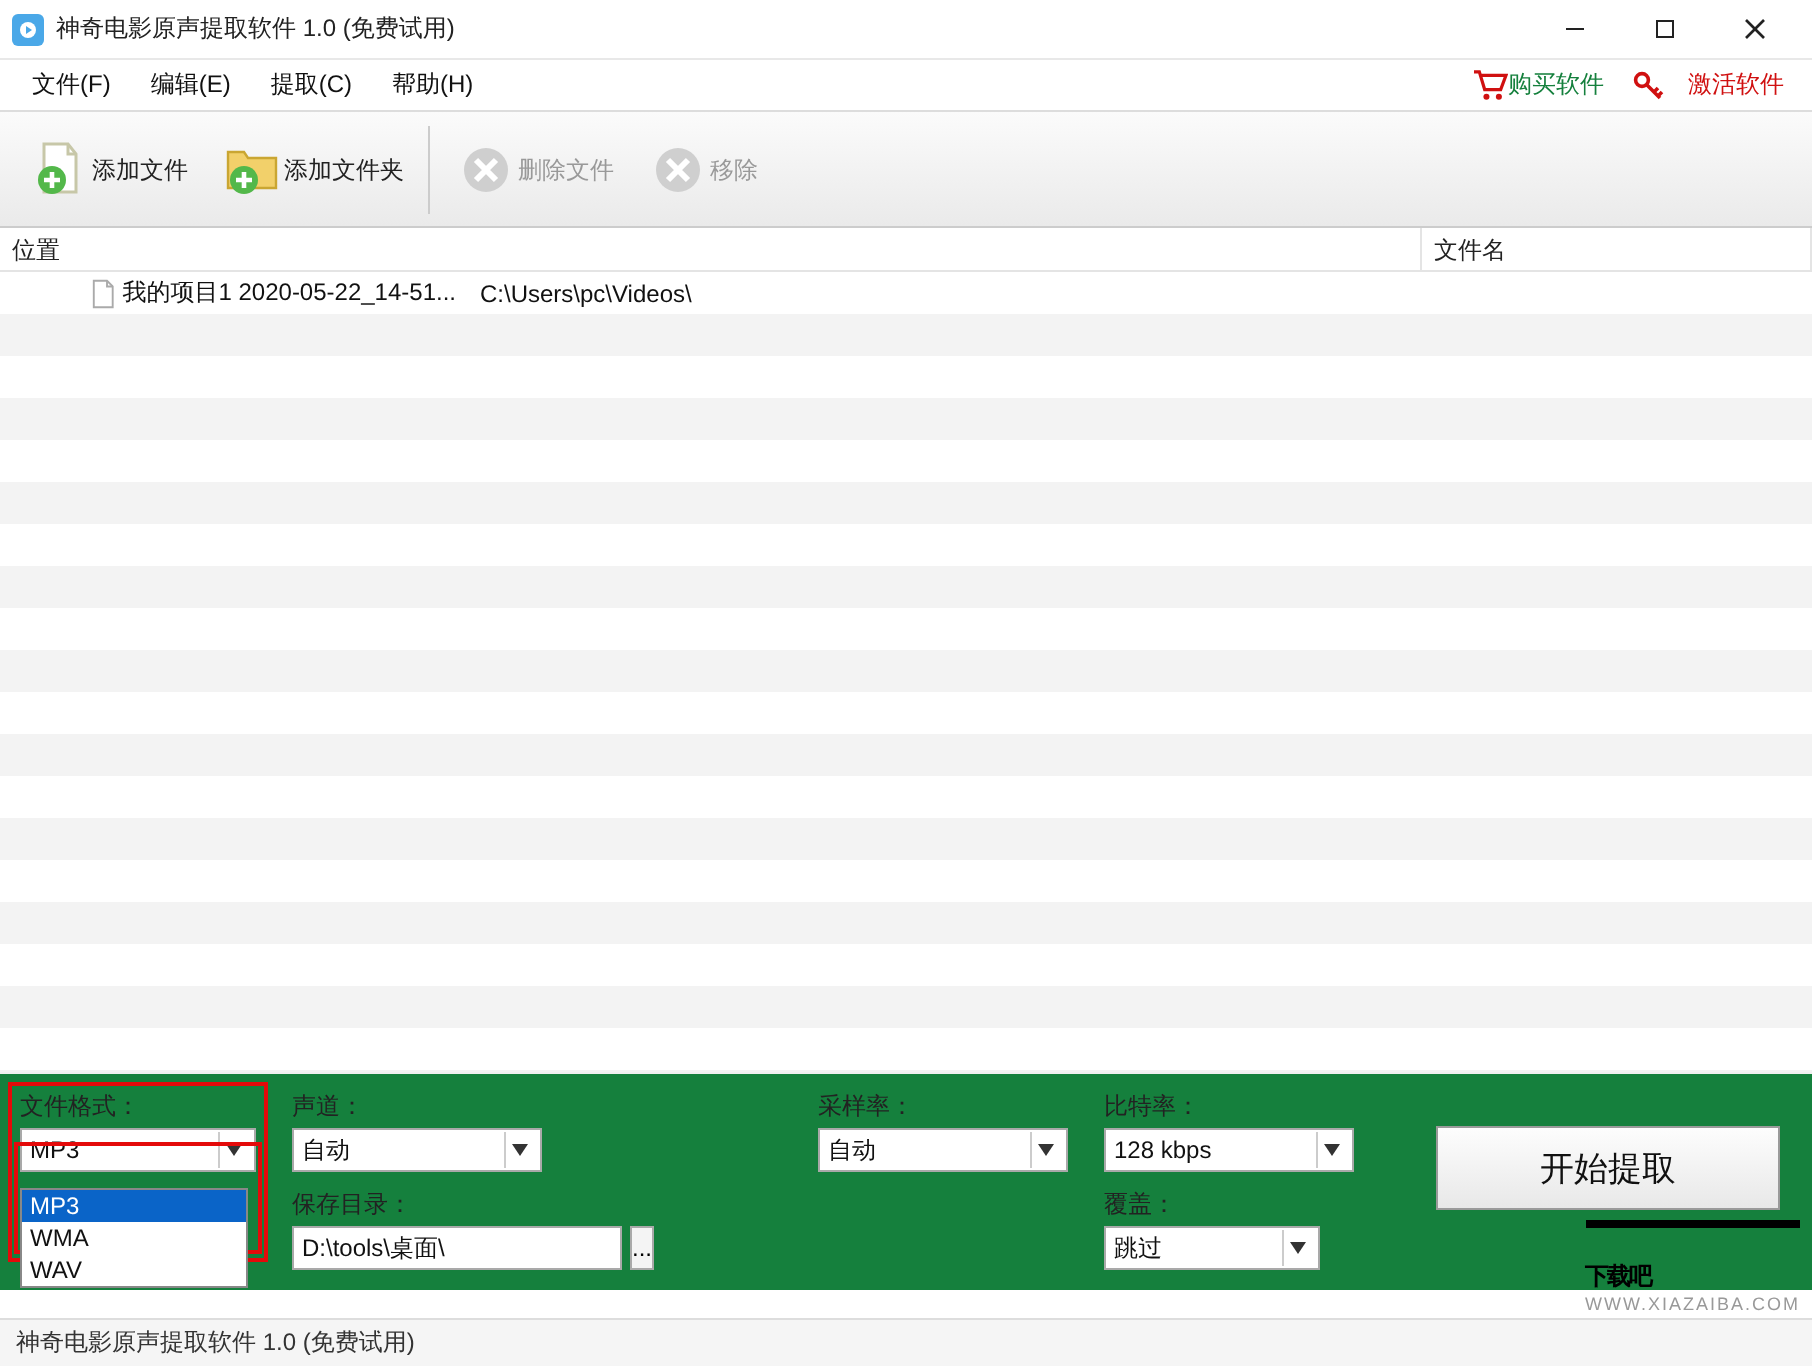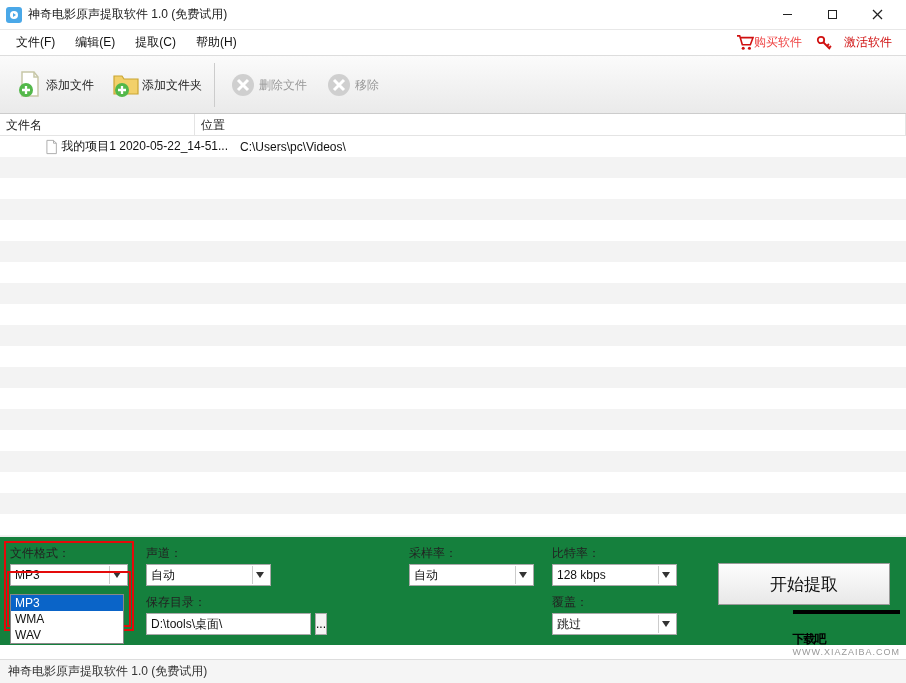--- a/index.html
+++ b/index.html
@@ -10,21 +10,21 @@
     .title-bar .app-icon svg { width: 10px; height: 10px; fill: #fff; }
     .title-bar .title { color: #222; }
     .window-controls { margin-left: auto; display: flex; }
     .win-btn { width: 45px; height: 28px; display: flex; align-items: center; justify-content: center; cursor: pointer; }
     .win-btn svg { width: 11px; height: 11px; stroke: #222; stroke-width: 1; fill: none; }
     .win-btn.close svg { stroke-width: 1.3; }
 
     .menu-bar { height: 26px; background: #fff; display: flex; align-items: center; padding: 0 6px; border-bottom: 1px solid #ddd; }
     .menu-item { padding: 4px 10px; cursor: default; color: #111; }
     .menu-right { margin-left: auto; display: flex; align-items: center; gap: 14px; padding-right: 8px; }
-    .menu-right .cart { color: #ef4444; display: flex; align-items: flex-end; gap: 0; cursor: pointer; }
+    .menu-right .cart { color: #15803d; display: flex; align-items: flex-end; gap: 0; cursor: pointer; }
     .menu-right .activate { color: #d01010; display: flex; align-items: center; gap: 12px; cursor: pointer; }
 
     .toolbar { height: 58px; background: linear-gradient(#fbfbfb, #eaeaea); border-bottom: 1px solid #ccc; display: flex; align-items: center; padding: 0 6px; }
     .tool-btn { display: flex; flex-direction: row; align-items: center; justify-content: center; padding: 2px 6px; margin: 0 2px; cursor: pointer; min-width: 56px; }
     .tool-btn .tool-icon { width: 32px; height: 32px; display: flex; align-items: center; justify-content: center; }
     .tool-btn span { font-size: 12px; color: #222; margin-top: 1px; }
     .tool-btn.disabled span { color: #999; }
     .toolbar-sep { width: 1px; height: 44px; background: #ccc; margin: 0 4px; }
 
     .file-area { display: flex; flex-direction: column; height: 422px; }
@@ -161,22 +161,22 @@
           <circle cx="14" cy="14" r="11" fill="#cfcfcf"></circle>
           <path d="M9 9l10 10M19 9L9 19" stroke="#fff" stroke-width="3"></path>
         </svg>
     </div>
     <span>移除</span>
   </div>
 </div>
 
 <div class="file-area">
   <div class="table-header">
+    <div class="th col1">位置</div>
     <div class="th col0">文件名</div>
-    <div class="th col1">位置</div>
   </div>
   <div class="table-body">
     <div class="tr">
       <div class="td col0">
         <svg class="file-icon" viewBox="0 0 14 16">
             <path d="M2 1h7l3 3v11H2Z" fill="#fff" stroke="#aaa"></path>
             <path d="M9 1v3h3" fill="none" stroke="#aaa"></path>
           </svg>
         <span>我的项目1 2020-05-22_14-51...</span>
       </div>
@@ -251,21 +251,21 @@
         <span class="combo-text">128 kbps</span>
         <span class="combo-arrow">
             <svg viewBox="0 0 8 6">
               <path d="M0 0h8L4 6Z"></path>
             </svg>
           </span>
       </div>
     </div>
     <div class="field">
       <div class="field-label">覆盖：</div>
-      <div class="combo" style="width:125px;">
+      <div class="combo" style="width:108px;">
         <span class="combo-text">跳过</span>
         <span class="combo-arrow">
             <svg viewBox="0 0 8 6">
               <path d="M0 0h8L4 6Z"></path>
             </svg>
           </span>
       </div>
     </div>
   </div>
 

